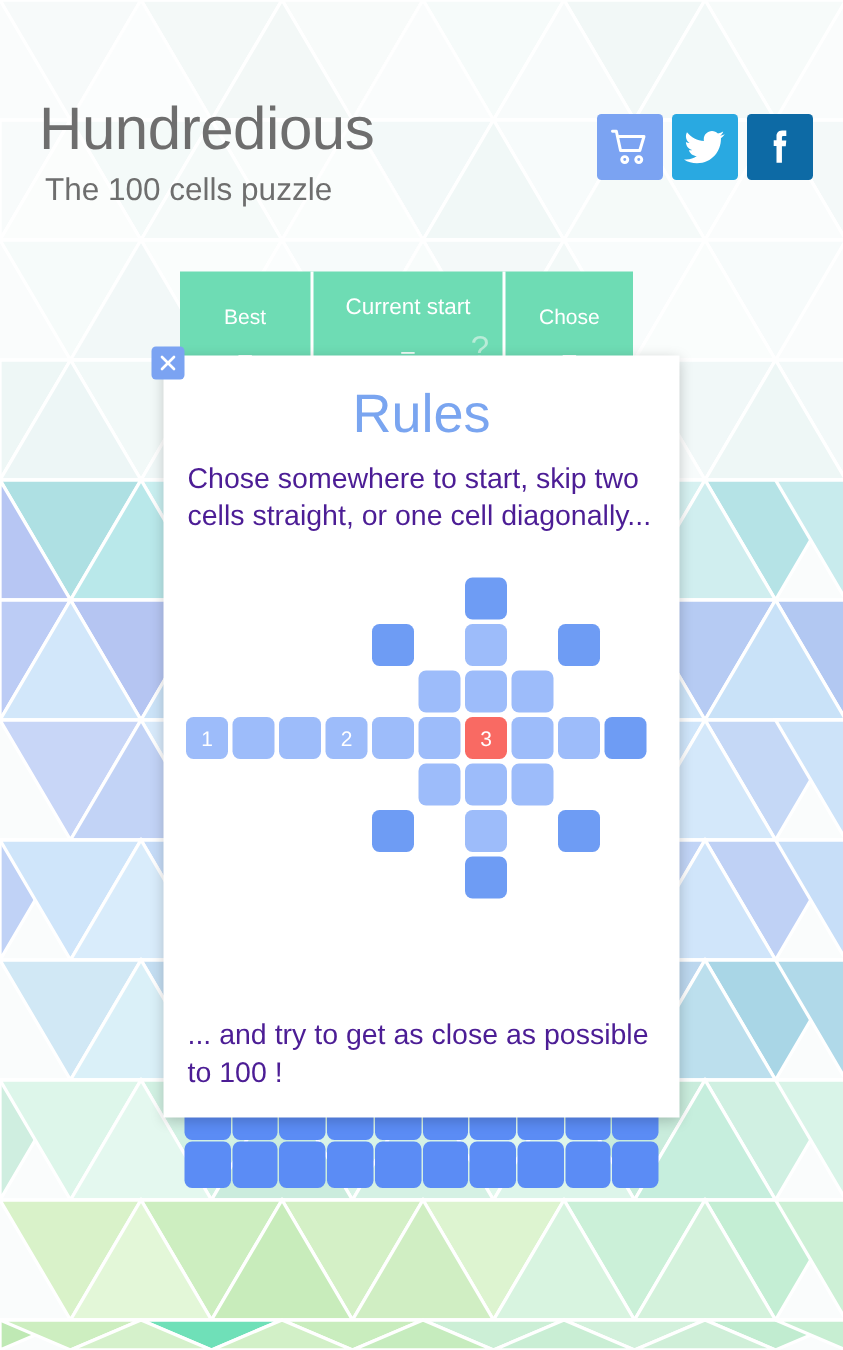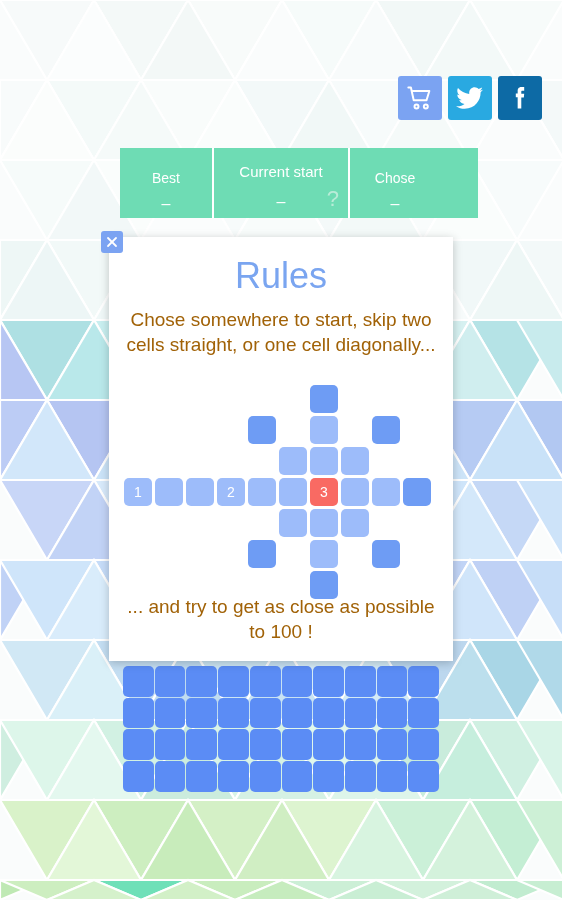--- a/index.html
+++ b/index.html
@@ -69,22 +69,22 @@
     align-items: center;
     justify-content: center;
     cursor: pointer;
   }
   .social-btn svg { display: block; }
 
   
   .scorebar {
     position: absolute;
     left: 120px;
-    top: 148px;
-    width: 358px;
+    top: 181px;
+    width: 302px;
     height: 70px;
     background: #6edcb4;
     display: flex;
     z-index: 3;
   }
   .score-cell {
     position: relative;
     padding-top: 16px;
     box-sizing: border-box;
     text-align: center;
@@ -137,21 +137,21 @@
     border-radius: 5px;
     cursor: pointer;
   }
 
   
   .dialog {
     position: absolute;
     left: 109px;
     top: 237px;
     width: 344px;
-    height: 424px;
+    height: 508px;
     background: #ffffff;
     box-shadow: 0 2px 9px rgba(0,0,0,0.22);
     z-index: 10;
     box-sizing: border-box;
   }
   .close-btn {
     position: absolute;
     left: -8px;
     top: -6px;
     width: 22px;
@@ -167,22 +167,22 @@
   .dialog-title {
     text-align: center;
     color: #7aa5f0;
     font-size: 36px;
     font-weight: normal;
     margin: 0;
     padding-top: 21px;
     line-height: 1;
   }
   .dialog-text {
-    text-align: center;
-    color: #a16207;
+    text-align: left;
+    color: #4c1d95;
     font-size: 19px;
     line-height: 25px;
     margin: 0;
     padding: 13px 16px 0 16px;
   }
   .dialog-text.bottom {
     padding-top: 0;
     position: absolute;
     left: 0;
     bottom: 17px;
@@ -379,20 +379,24 @@
     <polygon points="235,900 329,900 282,880" fill="#c6ecbe"></polygon>
     <polygon points="376,880 470,880 423,900" fill="#d3f1dc"></polygon>
     <polygon points="329,900 423,900 376,880" fill="#c9eed4"></polygon>
     <polygon points="470,880 564,880 517,900" fill="#c1ecd0"></polygon>
     <polygon points="423,900 517,900 470,880" fill="#cfefd8"></polygon>
     <polygon points="517,880 564,900 564,880" fill="#c7eed2"></polygon>
   </g>
 </svg>
 
 <div class="header">
+  <div class="title-block">
+    <h1 class="app-title">Hundredious</h1>
+    <div class="app-subtitle">The 100 cells puzzle</div>
+  </div>
 
   <div class="social-row">
     <div class="social-btn" style="background:#7ba3f2">
       <svg width="28" height="28" viewBox="0 0 24 24" fill="none" stroke="#ffffff" stroke-width="1.7" stroke-linecap="round" stroke-linejoin="round">
         <path d="M2 3h2.2l2.4 11h11l2.4-8H6"></path>
         <circle cx="9" cy="19.2" r="1.7"></circle>
         <circle cx="17" cy="19.2" r="1.7"></circle>
       </svg>
     </div>
     <div class="social-btn" style="background:#29a9e1">

